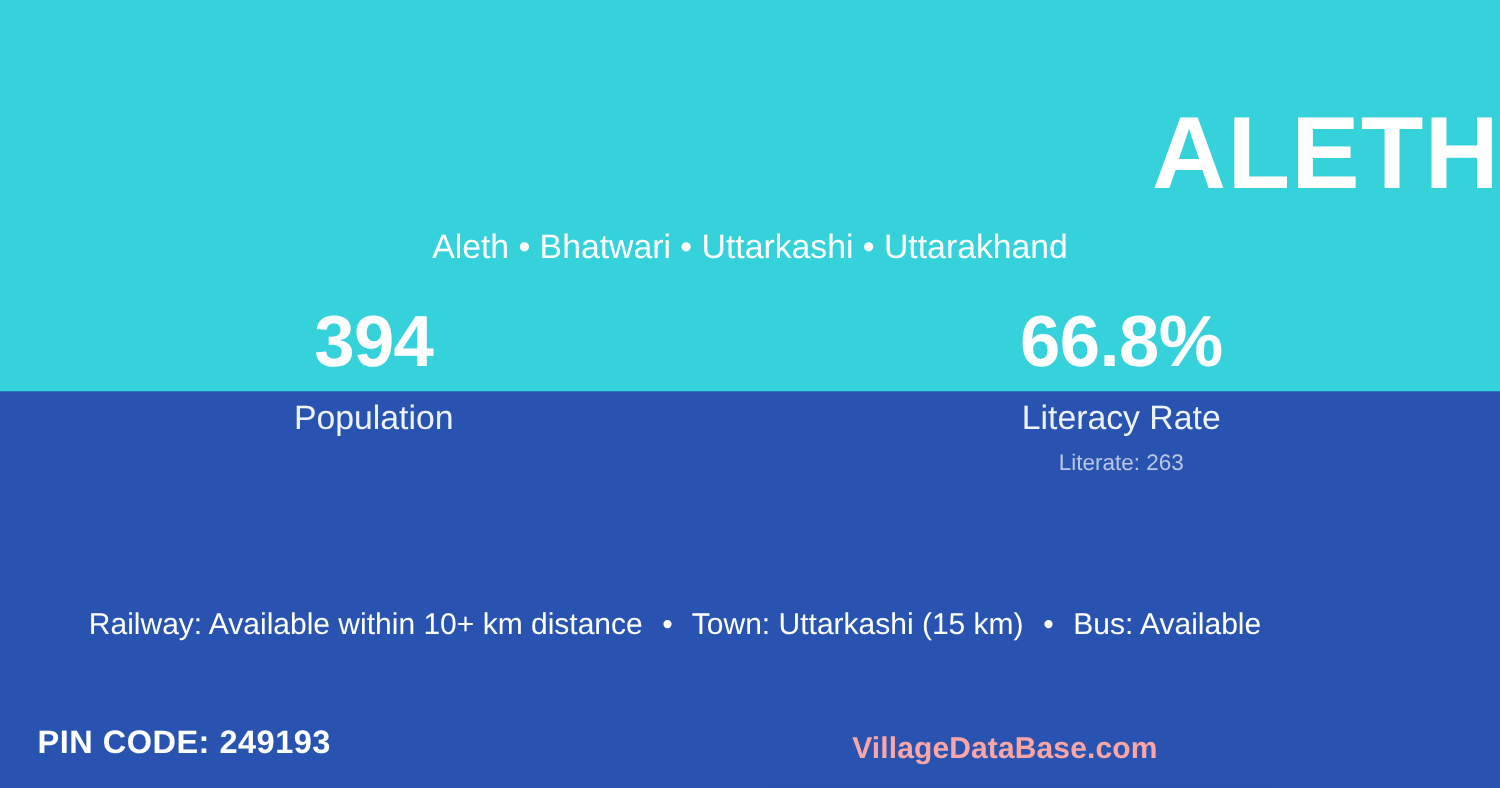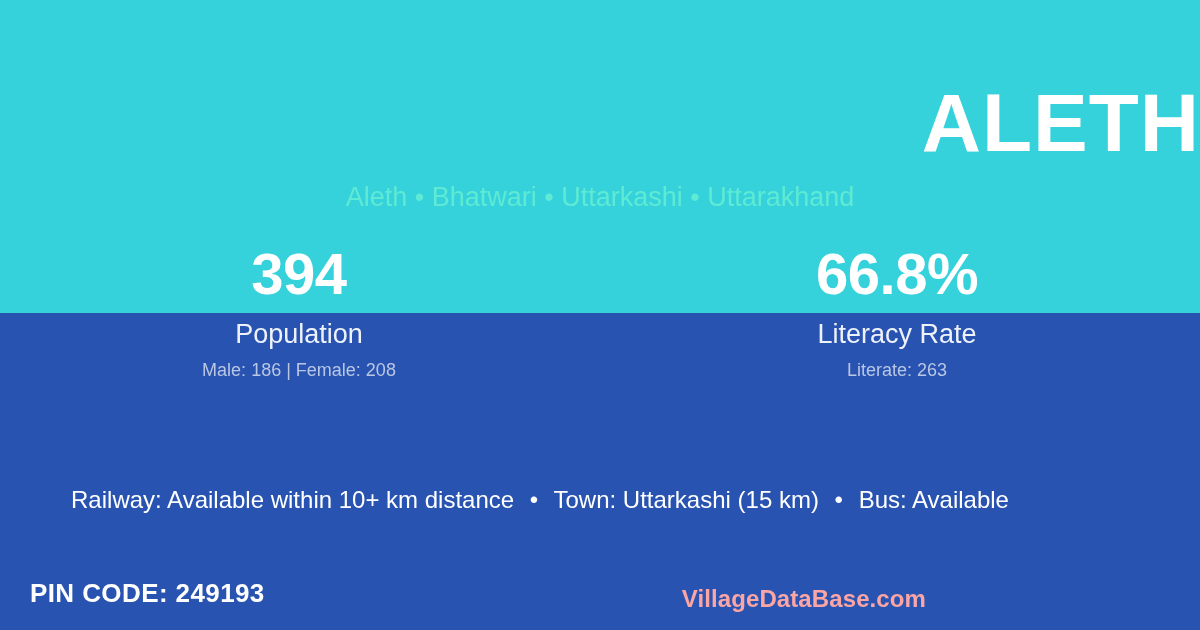--- a/index.html
+++ b/index.html
@@ -53,21 +53,21 @@
     text-align:right;
   }
 
   #breadcrumb {
     position:absolute;
     left:0; top:183px;
     width:1200px;
     font-size:27px;
     font-weight:normal;
     line-height:1.1;
-    color:#5eead4;
+    color:#ffffff;
   }
 
   
   #stats {
     position:absolute;
     left:0; top:243px;
     width:1196px;
     display:flex;
   }
 
@@ -156,21 +156,20 @@
   <div id="header">
     <div id="village-title">ALETH</div>
     <div id="breadcrumb">Aleth • Bhatwari • Uttarkashi • Uttarakhand</div>
   </div>
 
   <div id="stats">
 
     <div class="stat">
       <div class="stat-value">394</div>
       <div class="stat-label">Population</div>
-      <div class="stat-sub">Male: 186 | Female: 208</div>
     </div>
 
 
     <div class="stat">
       <div class="stat-value">66.8%</div>
       <div class="stat-label">Literacy Rate</div>
       <div class="stat-sub">Literate: 263</div>
     </div>
 
   </div>

